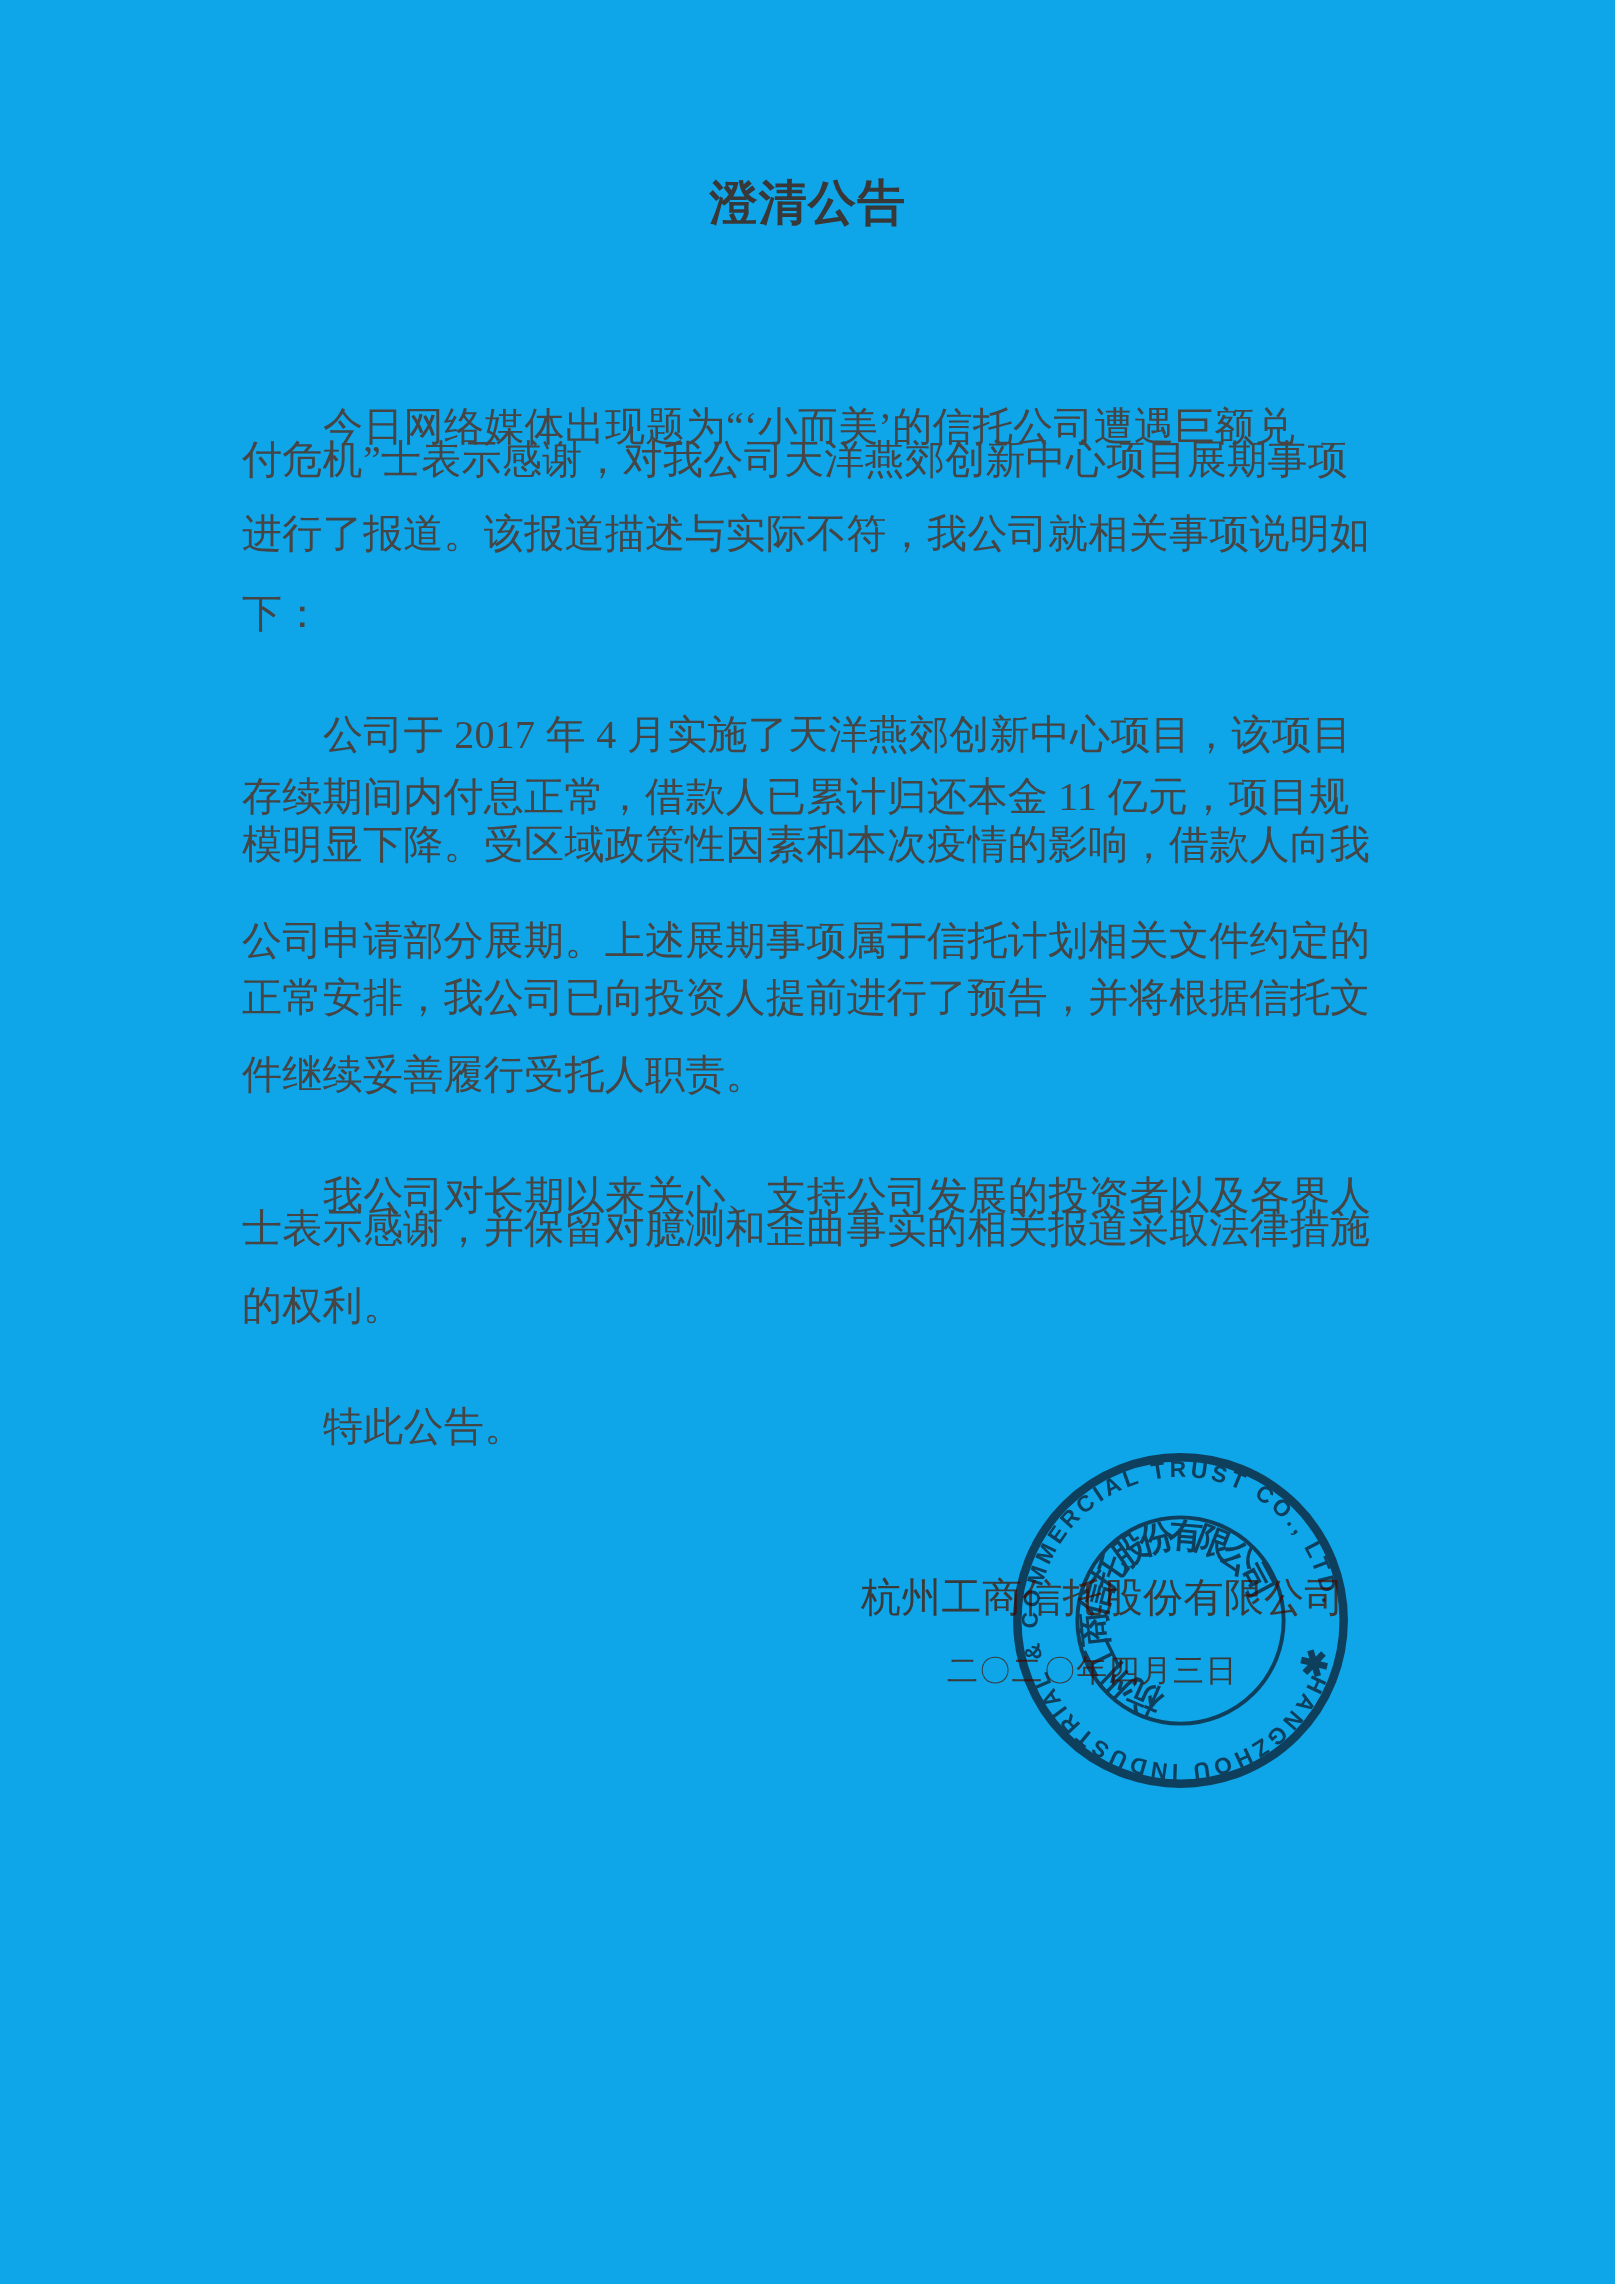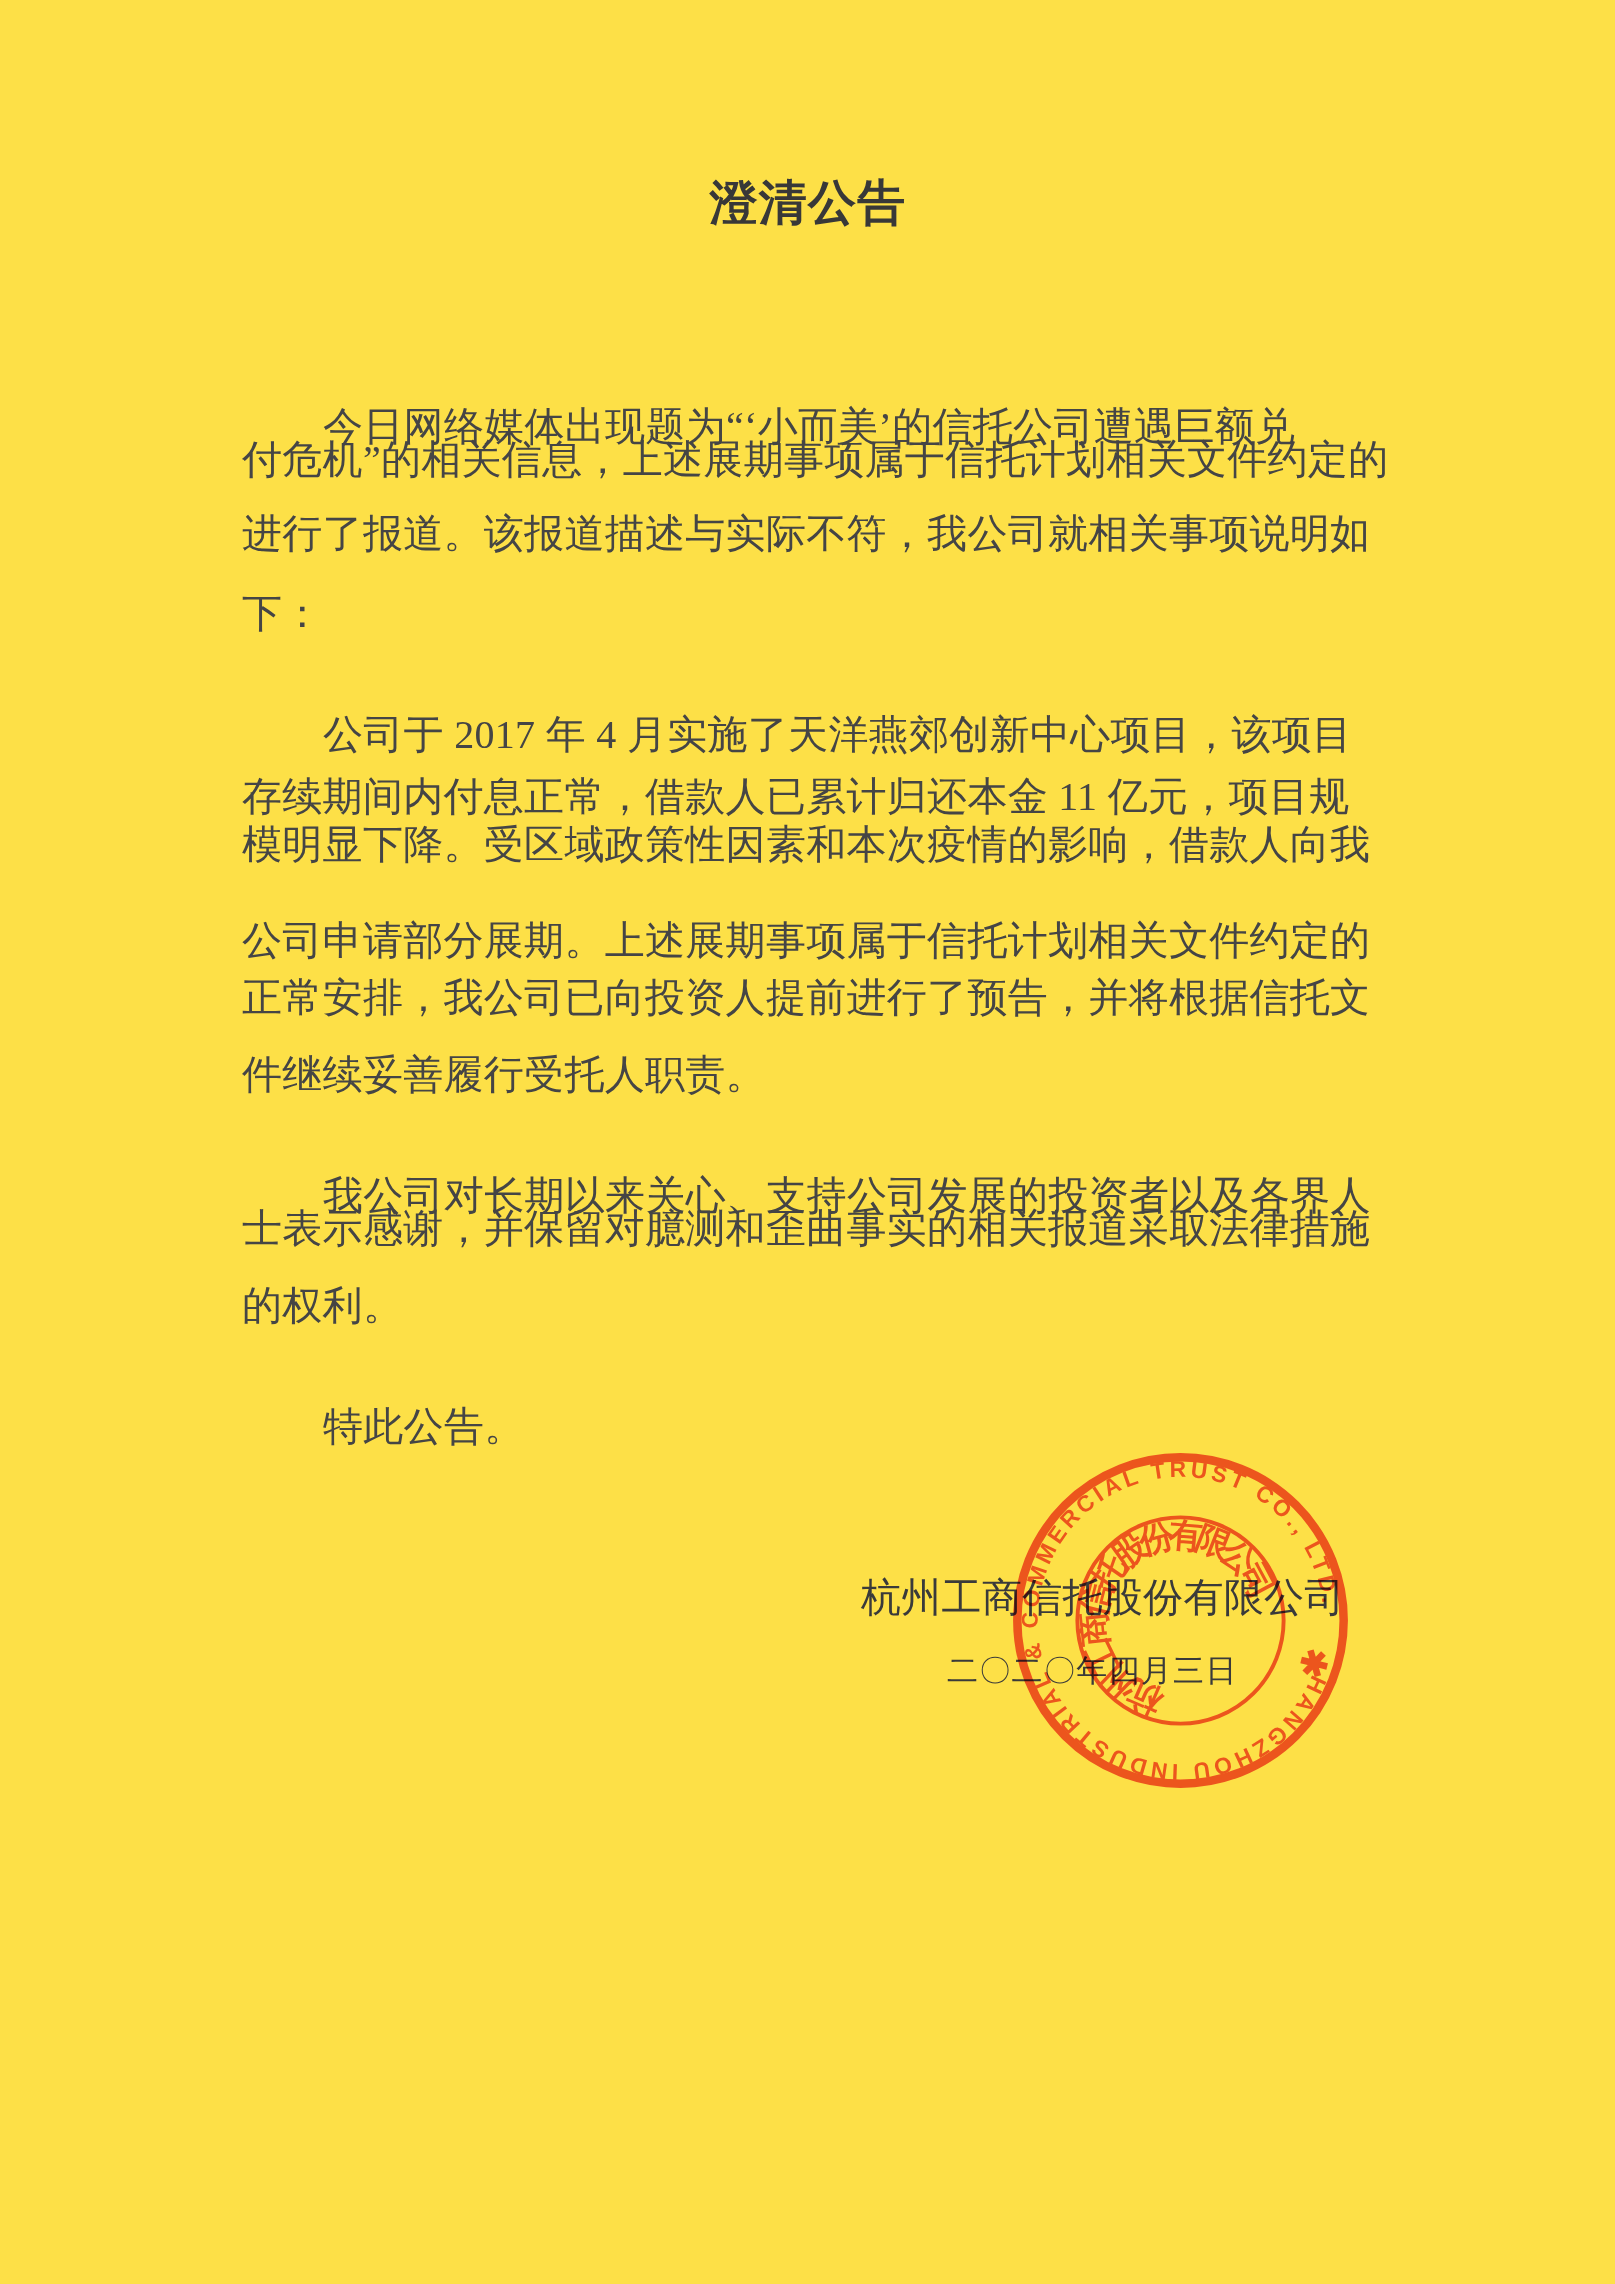--- a/index.html
+++ b/index.html
@@ -1,19 +1,19 @@
 <!DOCTYPE html>
 <html style="font-size:10.4px"><head>
 <meta charset="utf-8">
 <style>
   html,body{margin:0;padding:0;background:#e8e8e8;}
   .page{
     position:relative;
     width:1616px;height:2284px;
-    background:#fde047;
+    background:#0ea5e9;
     overflow:hidden;
     font-family:"Liberation Serif","DejaVu Serif",serif;
   }
   .title{
     position:absolute;
     left:619px;top:171px;width:378px;
     margin:0;
     font-size:48px;font-weight:bold;
     letter-spacing:1.3px;
     text-align:center;
@@ -60,21 +60,21 @@
 </style>
 </head>
 <body>
 
 <div class="page">
 
   <h1 class="title">澄清公告</h1>
 
   <div id="body-lines">
       <div class="line indent" style="top: 359px;">今日网络媒体出现题为“‘小而美’的信托公司遭遇巨额兑</div>
-      <div class="line" style="top: 436px;">付危机”的相关信息，上述展期事项属于信托计划相关文件约定的</div>
+      <div class="line" style="top: 436px;">付危机”士表示感谢，对我公司天洋燕郊创新中心项目展期事项</div>
       <div class="line" style="top: 513px; font-family: Liberation Mono, monospace;">进行了报道。该报道描述与实际不符，我公司就相关事项说明如</div>
       <div class="line" style="top: 590px;">下：</div>
       <div class="line indent" style="top: 667px;">公司于 2017 年 4 月实施了天洋燕郊创新中心项目，该项目</div>
       <div class="line" style="top: 744px; margin-top: 29px;">存续期间内付息正常，借款人已累计归还本金 11 亿元，项目规</div>
       <div class="line" style="top: 821px;">模明显下降。受区域政策性因素和本次疫情的影响，借款人向我</div>
       <div class="line" style="top: 898px; margin-top: 19px;">公司申请部分展期。上述展期事项属于信托计划相关文件约定的</div>
       <div class="line" style="top: 974px;">正常安排，我公司已向投资人提前进行了预告，并将根据信托文</div>
       <div class="line" style="top: 1051px;">件继续妥善履行受托人职责。</div>
       <div class="line indent" style="top: 1128px;">我公司对长期以来关心、支持公司发展的投资者以及各界人</div>
       <div class="line" style="top: 1205px;">士表示感谢，并保留对臆测和歪曲事实的相关报道采取法律措施</div>

